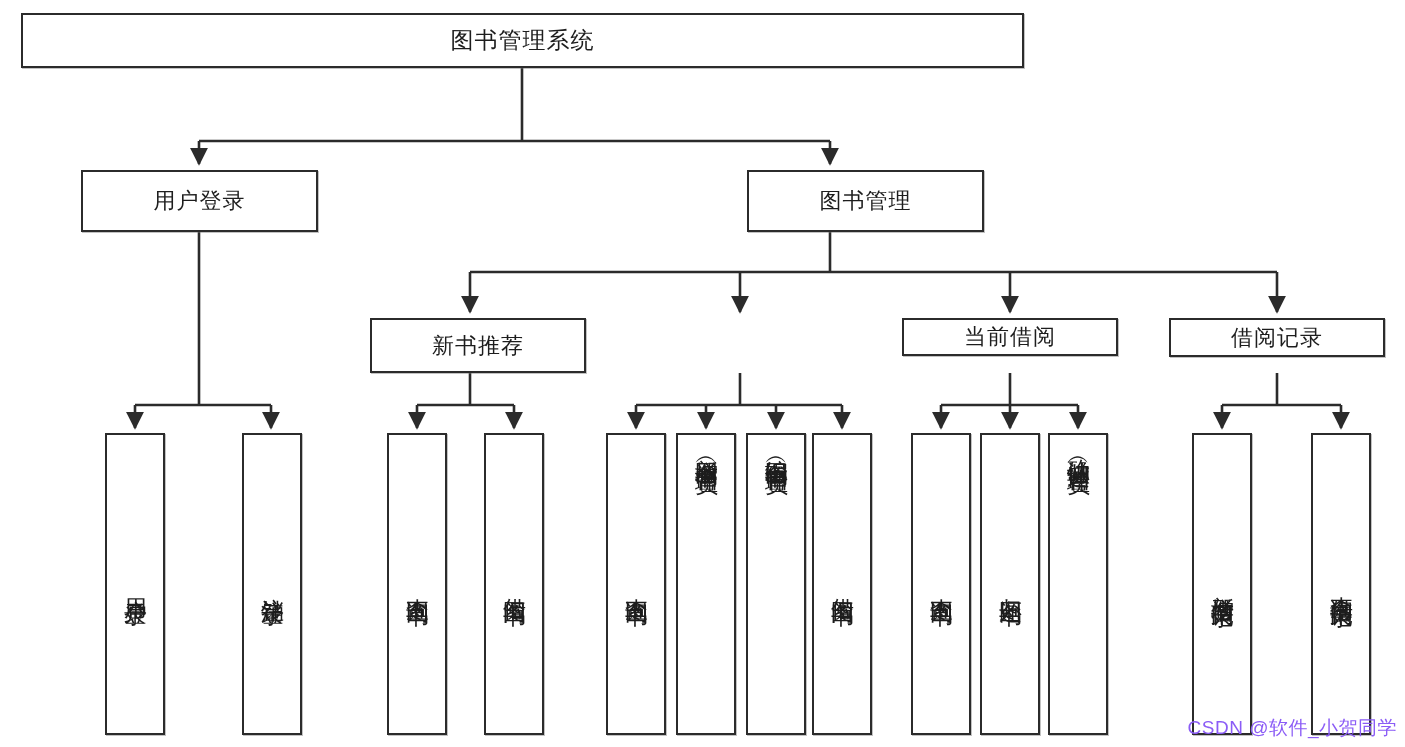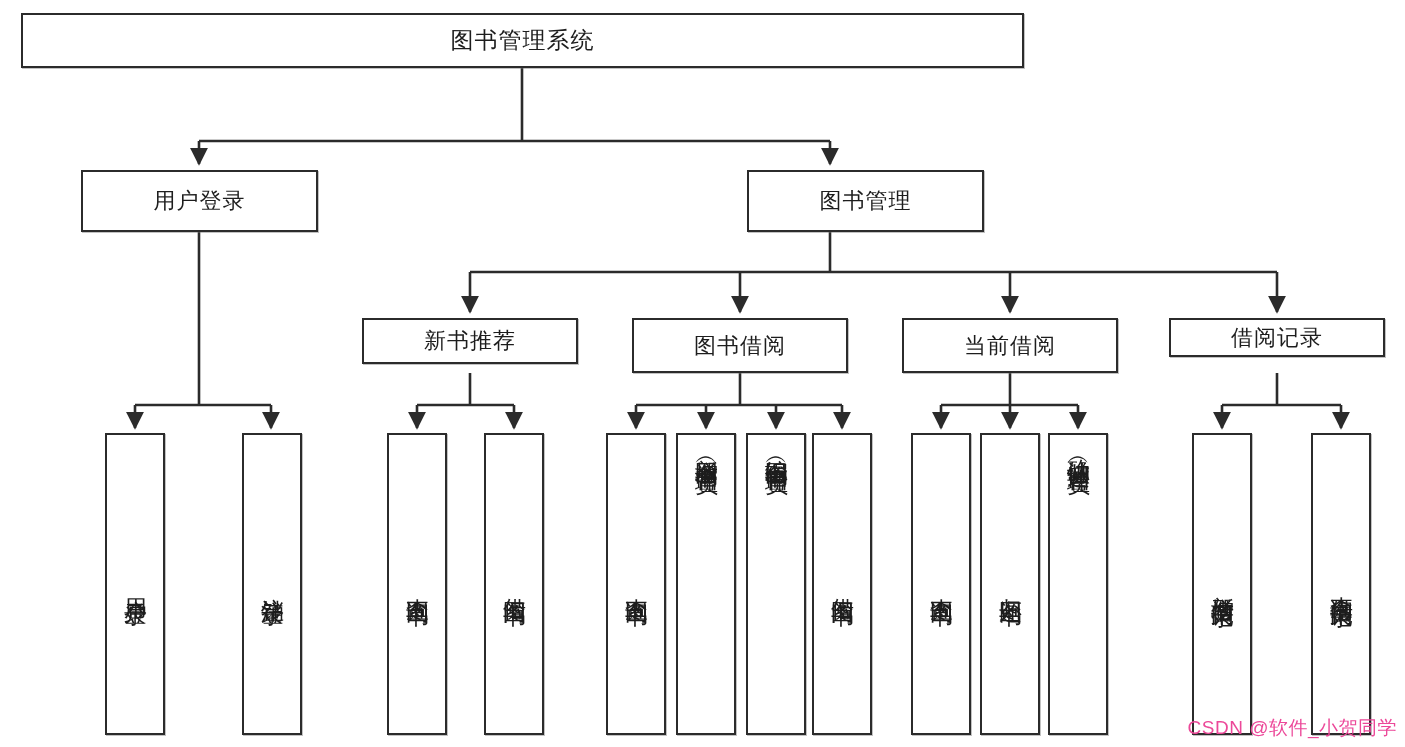--- a/index.html
+++ b/index.html
@@ -64,21 +64,21 @@
   }
   .node.vert.mid {
     align-items: center;
     padding-top: 0;
   }
   #watermark {
     position: absolute;
     right: 8px;
     bottom: 6px;
     font-size: 19px;
-    color: #ec4899;
+    color: #8b5cf6;
     letter-spacing: 0.5px;
     white-space: nowrap;
     font-family: "Liberation Sans", "DejaVu Sans", sans-serif;
   }
 </style>
 </head>
 <body>
 
 <div id="canvas">
 
@@ -136,27 +136,24 @@
     <span class="label">图书管理系统</span>
   </div>
 
   <div class="node horiz" style="left:81px; top:170px; width:237px; height:62px;">
     <span class="label">用户登录</span>
   </div>
   <div class="node horiz" style="left:711px; top:170px; width:237px; height:62px;margin-left:36px;">
     <span class="label">图书管理</span>
   </div>
 
-  <div class="node horiz" style="left:362px; top:318px; width:216px; height:46px;">
+  <div class="node horiz" style="left:370px; top:318px; width:216px; height:55px;">
     <span class="label">新书推荐</span>
   </div>
-  <div class="node horiz" style="left:632px; top:318px; width:216px; height:55px;">
-    <span class="label">图书借阅</span>
-  </div>
-  <div class="node horiz" style="left:902px; top:318px; width:216px; height:55px;">
+  <div class="node horiz" style="left:902px; top:318px; width:216px; height:38px;">
     <span class="label">当前借阅</span>
   </div>
   <div class="node horiz" style="left:1169px; top:318px; width:216px; height:39px;">
     <span class="label">借阅记录</span>
   </div>
 
   <div class="node vert mid" style="left:105px; top:433px; width:60px; height:302px;">
     <span class="label">用户登录</span>
   </div>
   <div class="node vert mid" style="left:242px; top:433px; width:60px; height:302px;">

